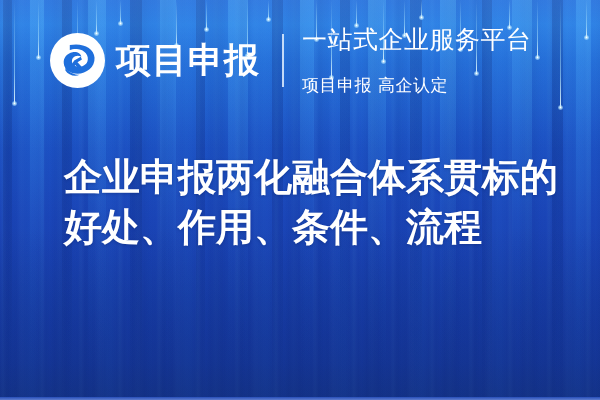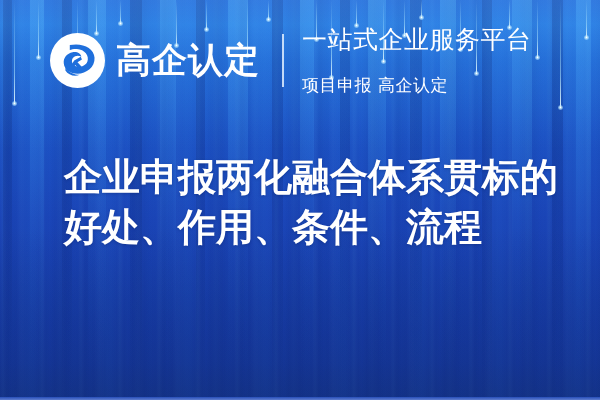--- a/index.html
+++ b/index.html
@@ -264,21 +264,21 @@
       <svg class="logo-mark" viewBox="0 0 100 100">
         <circle cx="50" cy="50" r="50" fill="#ffffff"></circle>
         <path d="M36 22 C58 17, 80 27, 81 45 C82 62, 66 74, 50 74 C36 74, 26 66, 25 55
                  C24 45, 31 37, 41 35 C49 33.5, 56 37, 57 43
                  C52 40, 45 41, 42 45 C38 50, 40 57, 46 60 C54 64, 65 60, 68 52
                  C72 41, 63 30, 49 29 C44 28.7, 39 29.6, 36 31 Z" fill="#1f6fdc"></path>
         <path d="M44 50 L56 43 L58 48 L50 53 L58 62 L52 66 L46 58 L41 66 L35 63 L42 53 Z" fill="#1f6fdc"></path>
         <circle cx="35" cy="43" r="3.2" fill="#1f6fdc"></circle>
         <path d="M28 63 C34 71, 44 76, 54 76 C44 80, 33 76, 28 68 Z" fill="#1f6fdc"></path>
       </svg>
-      <span class="logo-text">高企认定</span>
+      <span class="logo-text">项目申报</span>
     </div>
 
     <div class="divider"></div>
 
     <div class="tagline">
       <span class="tagline-main">一站式企业服务平台</span>
       <span class="tagline-sub">项目申报 高企认定</span>
     </div>
 
   </div>

